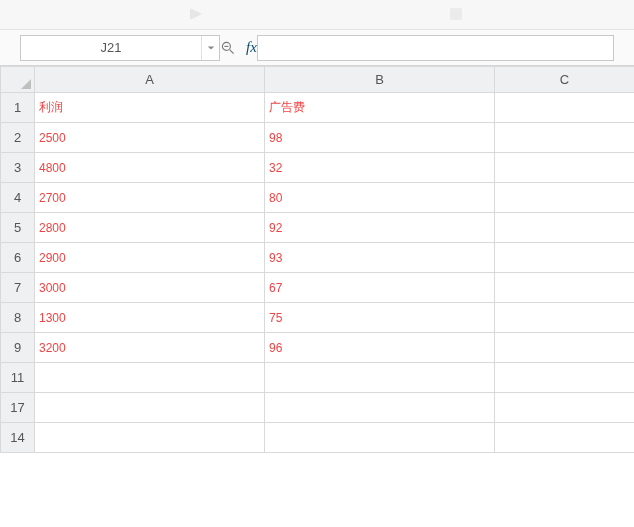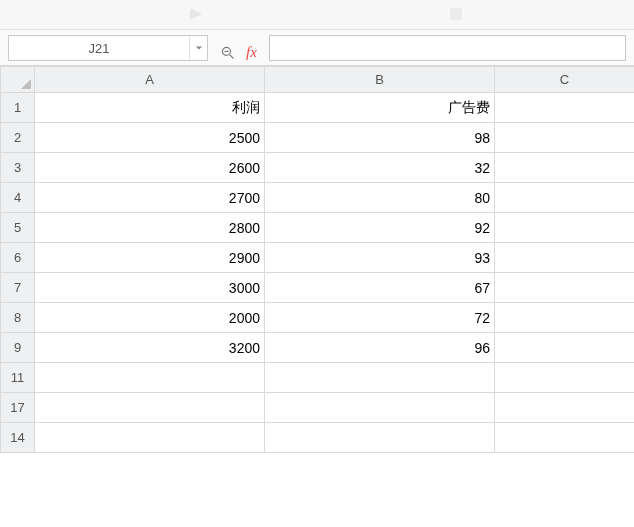--- a/index.html
+++ b/index.html
@@ -30,23 +30,22 @@
     border: 1px solid #d0d0d0;
     border-radius: 2px;
   }
   .top-strip .stub.left { left: 190px; width: 12px; height: 12px; border: none; background: #888; clip-path: polygon(0 0, 100% 50%, 0 100%); opacity:.15;}
   .top-strip .stub.right { left: 450px; width: 12px; height: 12px; border: none; background:#888; opacity:.1;}
 
   
   .formula-row {
     height: 36px;
     display: flex;
-    align-items: flex-end;
-    padding: 4px 8px;
-    gap: 12px;
+    align-items: center;
+    padding: 4px 20px;
     border-bottom: 1px solid #d6d6d6;
     background: #fafafa;
   }
   .name-box {
     width: 200px;
     height: 26px;
     border: 1px solid #c8c8c8;
     background: #fff;
     display: flex;
     align-items: center;
@@ -69,21 +68,21 @@
   .name-box-dd svg { width: 8px; height: 8px; fill: #888; }
 
   .fx-group {
     display: flex;
     align-items: center;
     gap: 10px;
     color: #777;
   }
   .fx-group .icon-slot { display:flex; align-items:center; }
   .fx-group svg { width: 16px; height: 16px; stroke: #777; fill: none; stroke-width: 1.4; }
-  .fx-label { font-style: italic; font-family: "Times New Roman", serif; font-size: 15px; color: #ef4444; }
+  .fx-label { font-style: italic; font-family: "Times New Roman", serif; font-size: 15px; color: #0c4a6e; }
 
   .formula-input {
     flex: 1;
     height: 26px;
     border: 1px solid #c8c8c8;
     background: #fff;
     padding: 0 6px;
     font-size: 13px;
     color: #333;
   }
@@ -127,23 +126,23 @@
   }
   .grid tbody th.rowhdr {
     background: #eef0f1;
     color: #555;
     text-align: center;
     font-weight: normal;
     width: 34px;
     font-size: 13px;
   }
   .grid td {
-    text-align: right;
-    font-size: 14px;
-    color: #000000;
+    text-align: left;
+    font-size: 12px;
+    color: #ef4444;
   }
   col.c-row { width: 34px; }
   col.c-a { width: 230px; }
   col.c-b { width: 230px; }
   col.c-c { width: 140px; }
 </style>
 </head>
 <body>
 
 <div class="top-strip">
@@ -200,21 +199,21 @@
         <td></td>
       </tr>
       <tr>
         <th class="rowhdr">2</th>
         <td>2500</td>
         <td>98</td>
         <td></td>
       </tr>
       <tr>
         <th class="rowhdr">3</th>
-        <td>2600</td>
+        <td>4800</td>
         <td>32</td>
         <td></td>
       </tr>
       <tr>
         <th class="rowhdr">4</th>
         <td>2700</td>
         <td>80</td>
         <td></td>
       </tr>
       <tr>
@@ -230,22 +229,22 @@
         <td></td>
       </tr>
       <tr>
         <th class="rowhdr">7</th>
         <td>3000</td>
         <td>67</td>
         <td></td>
       </tr>
       <tr>
         <th class="rowhdr">8</th>
-        <td>2000</td>
-        <td>72</td>
+        <td>1300</td>
+        <td>75</td>
         <td></td>
       </tr>
       <tr>
         <th class="rowhdr">9</th>
         <td>3200</td>
         <td>96</td>
         <td></td>
       </tr>
       <tr>
         <th class="rowhdr">11</th>

